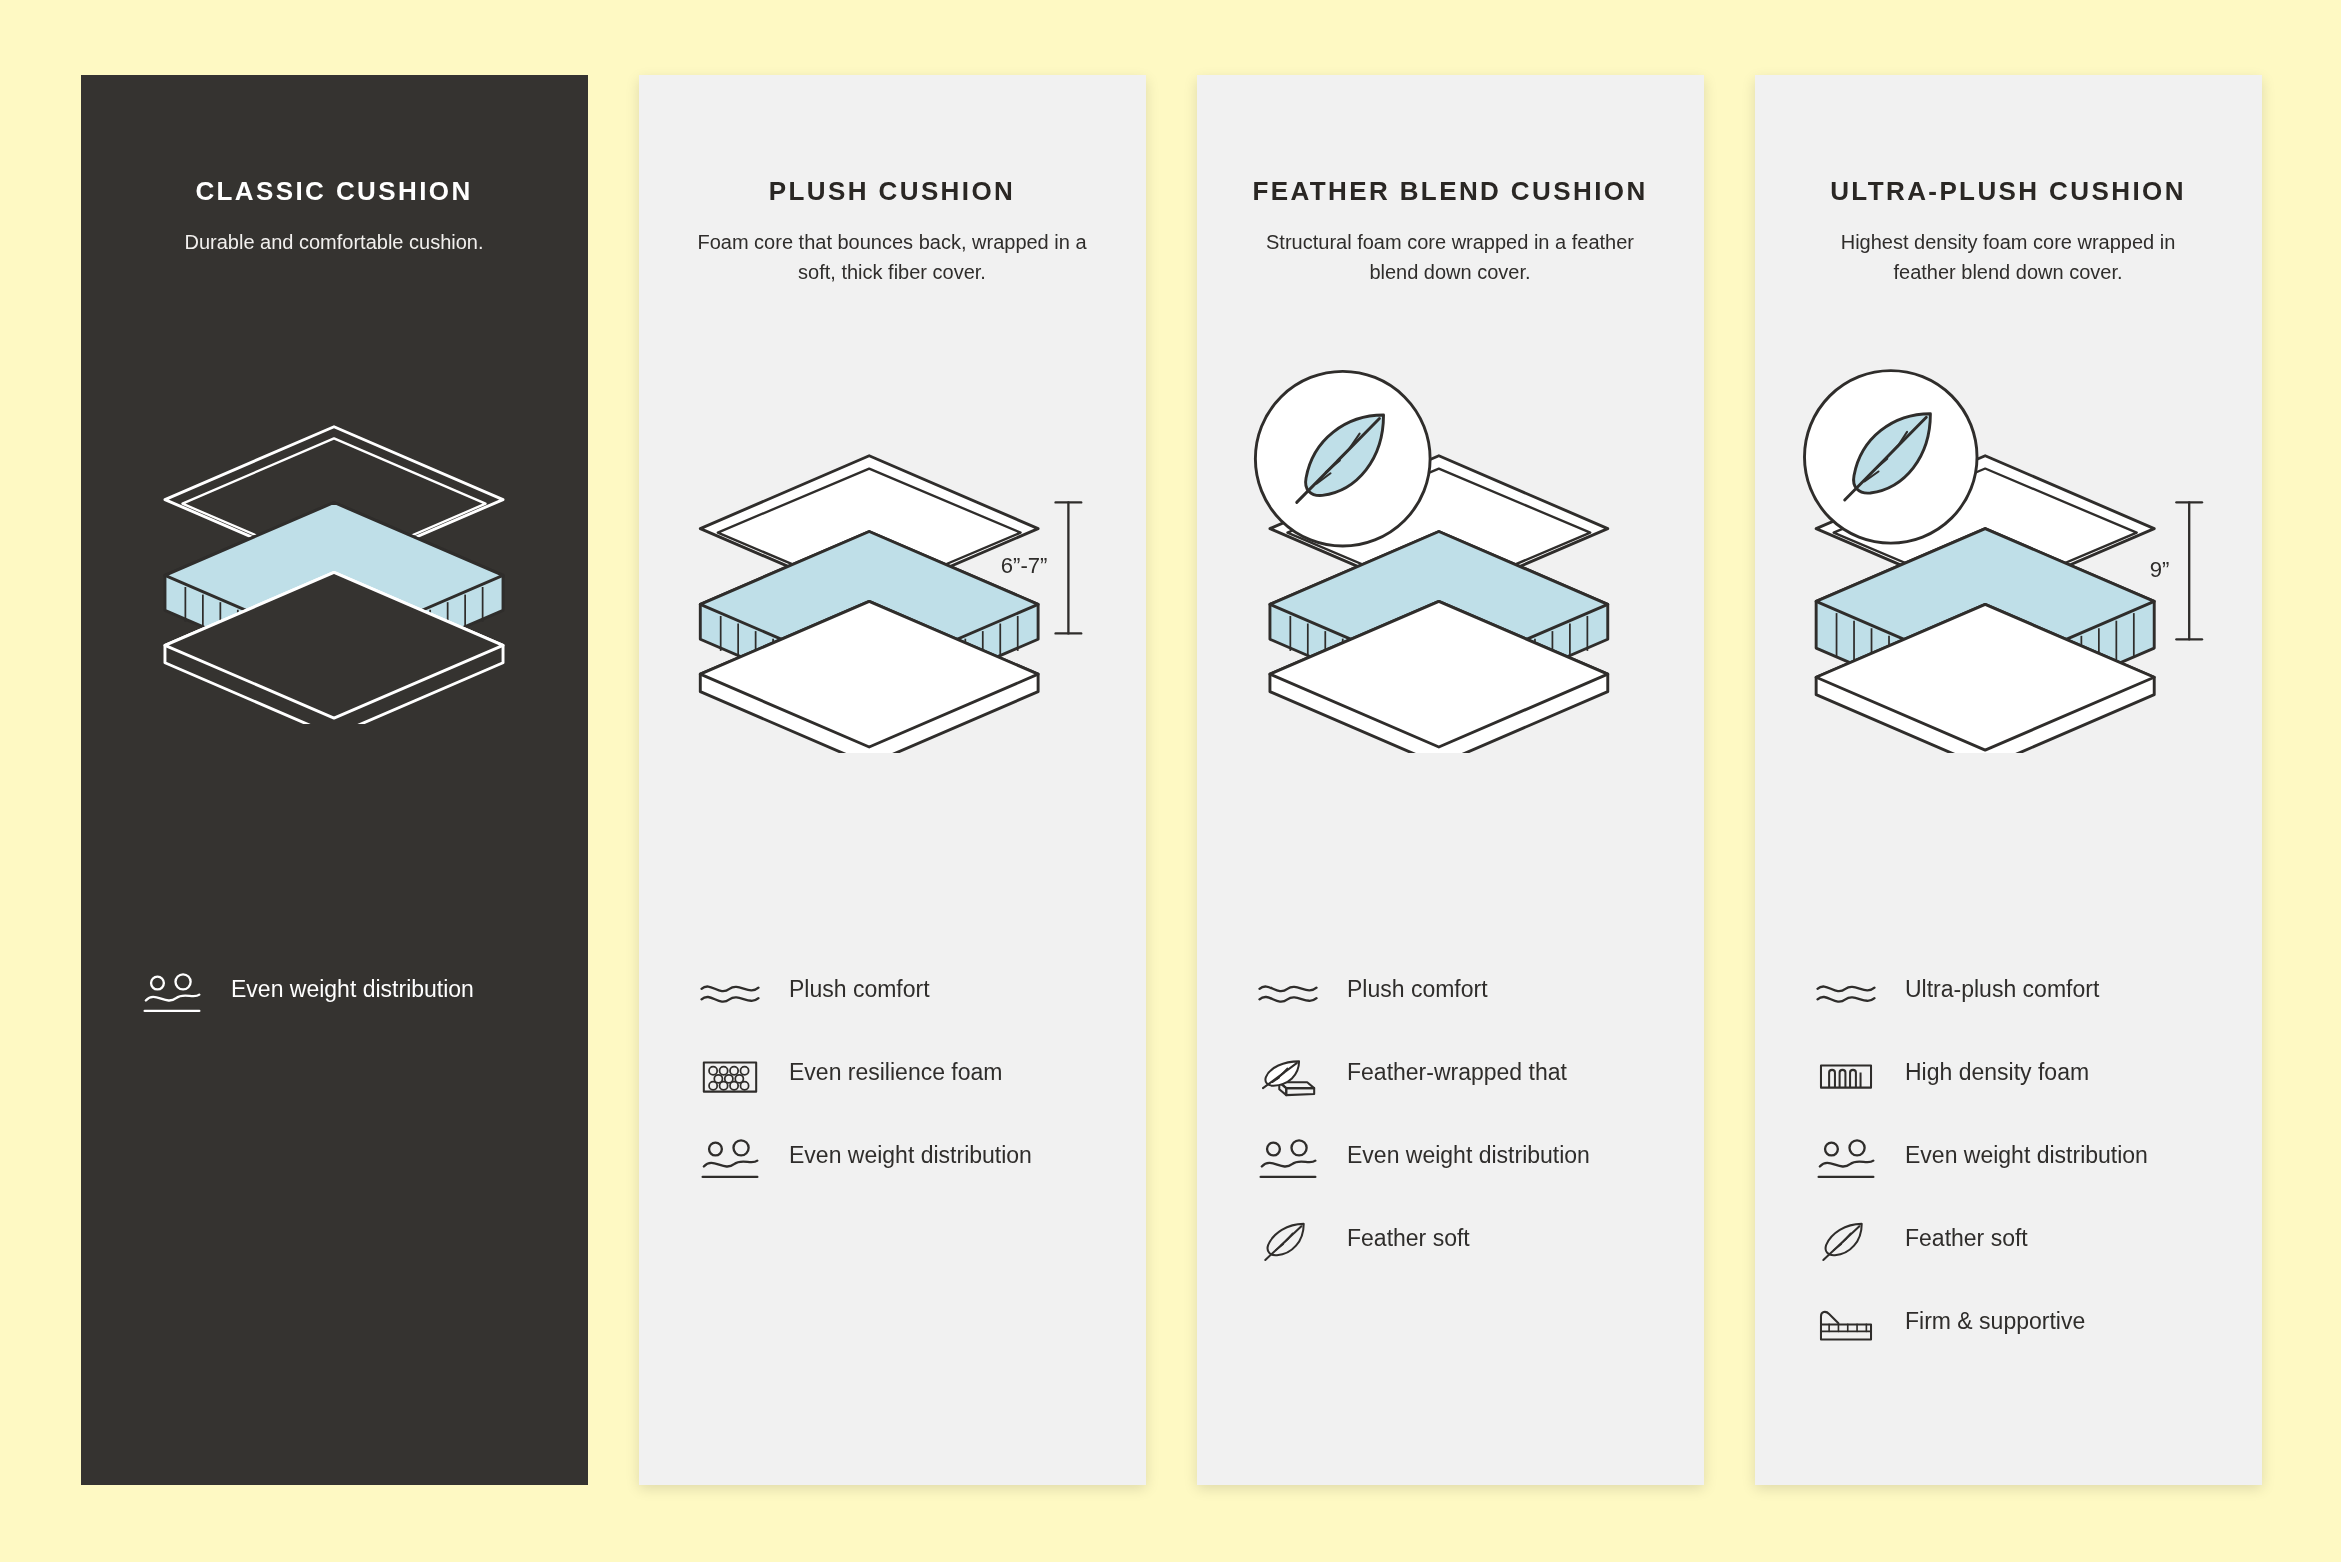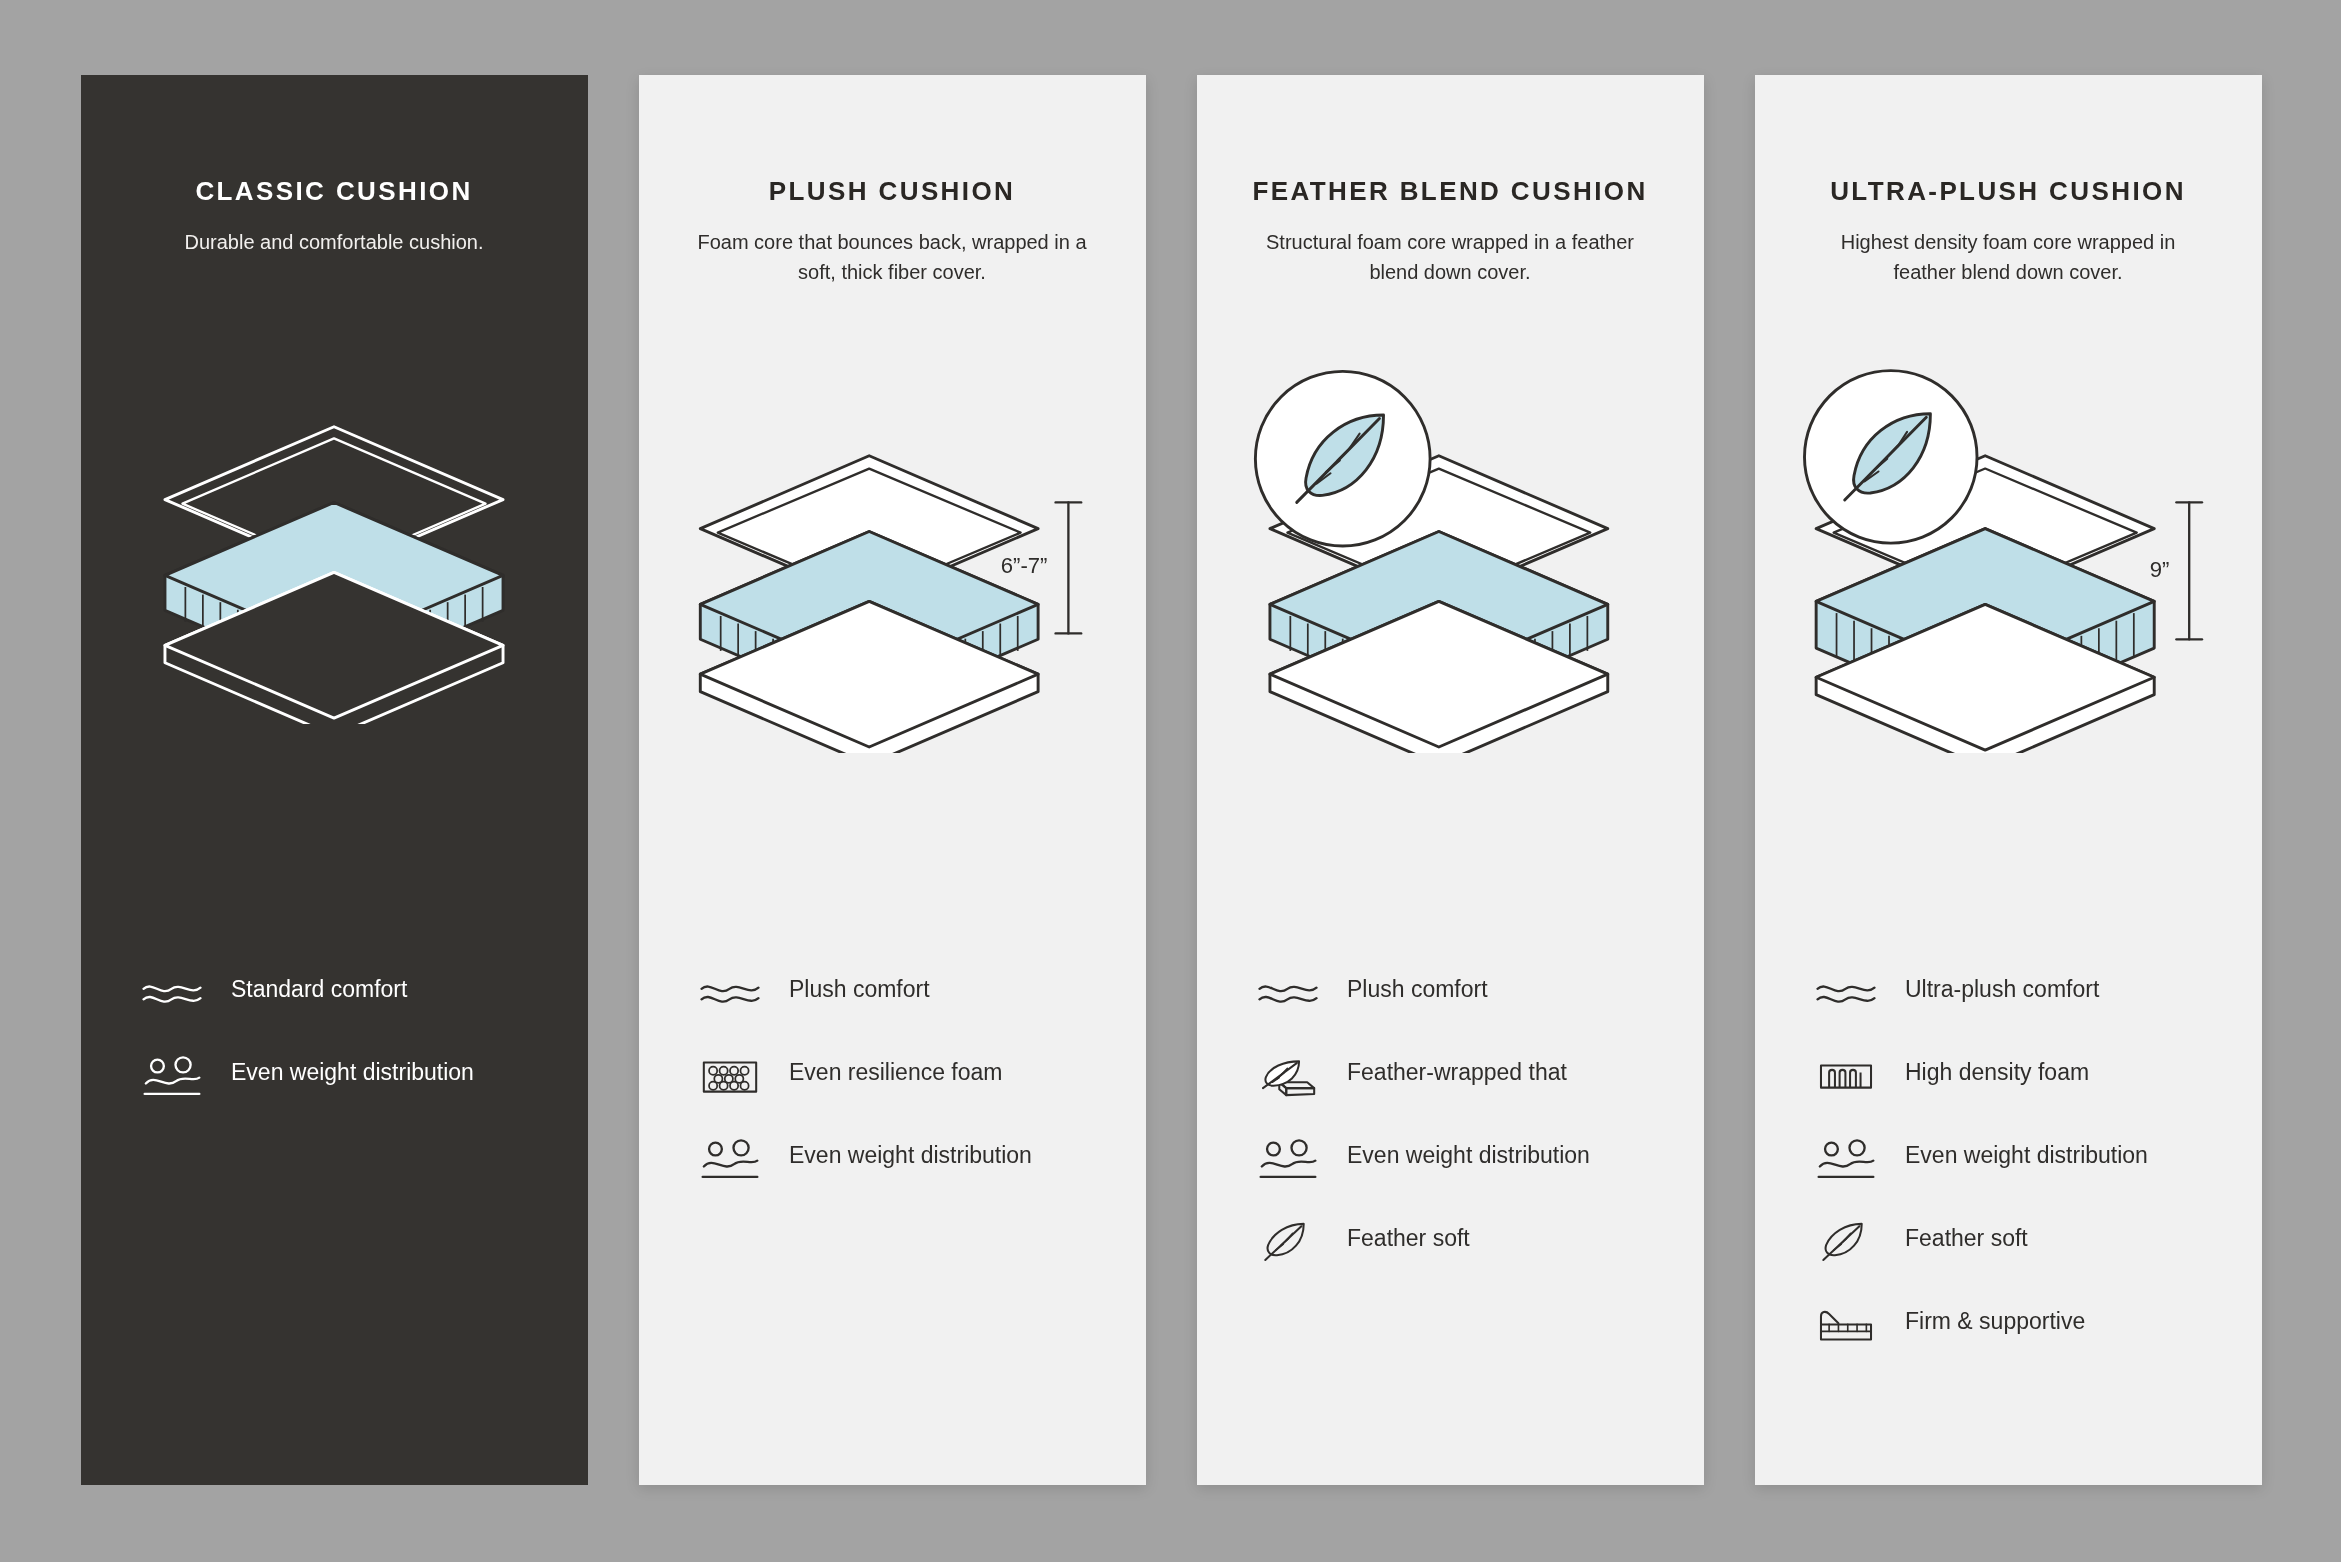--- a/index.html
+++ b/index.html
@@ -10,21 +10,21 @@
   body {
     width: 2342px;
     height: 1562px;
     font-family: "Liberation Sans", sans-serif;
     overflow: hidden;
   }
   .board {
     position: relative;
     width: 2342px;
     height: 1562px;
-    background: #a3a3a3;
+    background: #fef9c3;
   }
   .cards {
     position: absolute;
     left: 0; top: 0;
     width: 2342px;
     height: 1562px;
     display: flex;
     align-items: flex-start;
     justify-content: center;
     gap: 51px;
@@ -150,29 +150,20 @@
                 <line x1="605" y1="525" x2="605" y2="585"></line>
             </g>
 
             <polygon points="350,500 640,625 640,655 350,780 60,655 60,625" fill="#353330" stroke="#ffffff"></polygon>
             <polygon points="350,500 640,625 350,750 60,625" fill="#353330" stroke="#ffffff"></polygon>
           </g>
         </svg>
       </div>
 
       <div class="features">
-        <div class="feature">
-          <span class="ficon">
-            <svg width="64" height="35" viewBox="0 0 110 60" fill="none" stroke="#ffffff" stroke-width="4" stroke-linecap="round">
-              <path d="M6 22 C22 8, 36 36, 54 22 C70 10, 88 34, 104 20"></path>
-              <path d="M6 40 C22 26, 36 54, 54 40 C70 28, 88 52, 104 38"></path>
-            </svg>
-          </span>
-          <span class="flabel">Standard comfort</span>
-        </div>
         <div class="feature">
           <span class="ficon">
             <svg width="64" height="47" viewBox="0 0 110 80" fill="none" stroke="#ffffff" stroke-width="4" stroke-linecap="round">
               <circle cx="30" cy="22" r="11"></circle>
                 <circle cx="74" cy="20" r="13"></circle>
               <path d="M10 52 C26 34, 44 62, 62 48 C76 37, 92 50, 102 42"></path>
               <path d="M8 70 L102 70"></path>
             </svg>
           </span>
           <span class="flabel">Even weight distribution</span>

